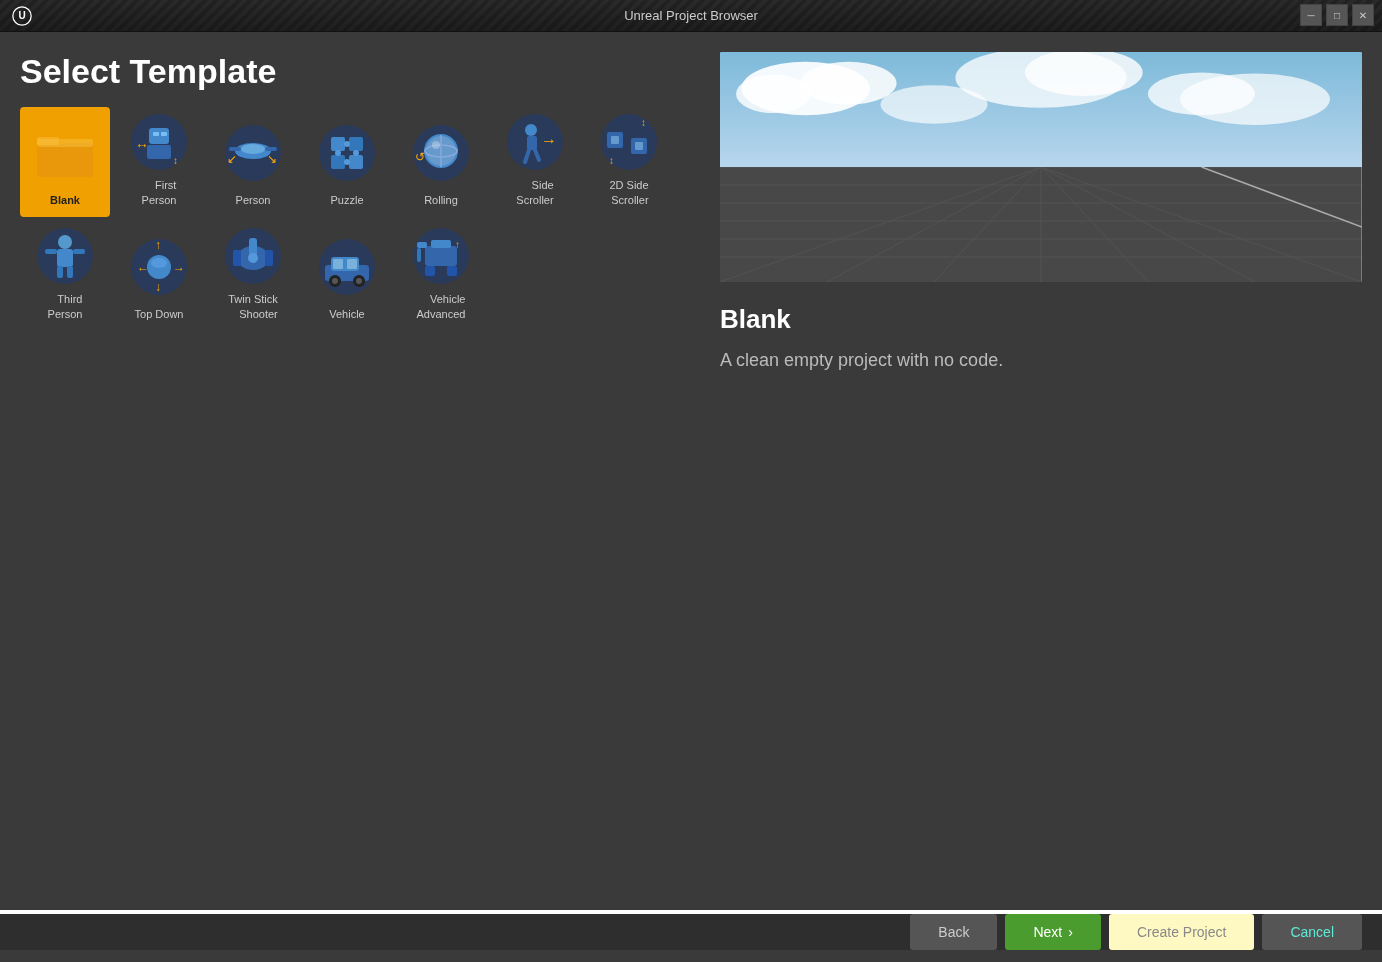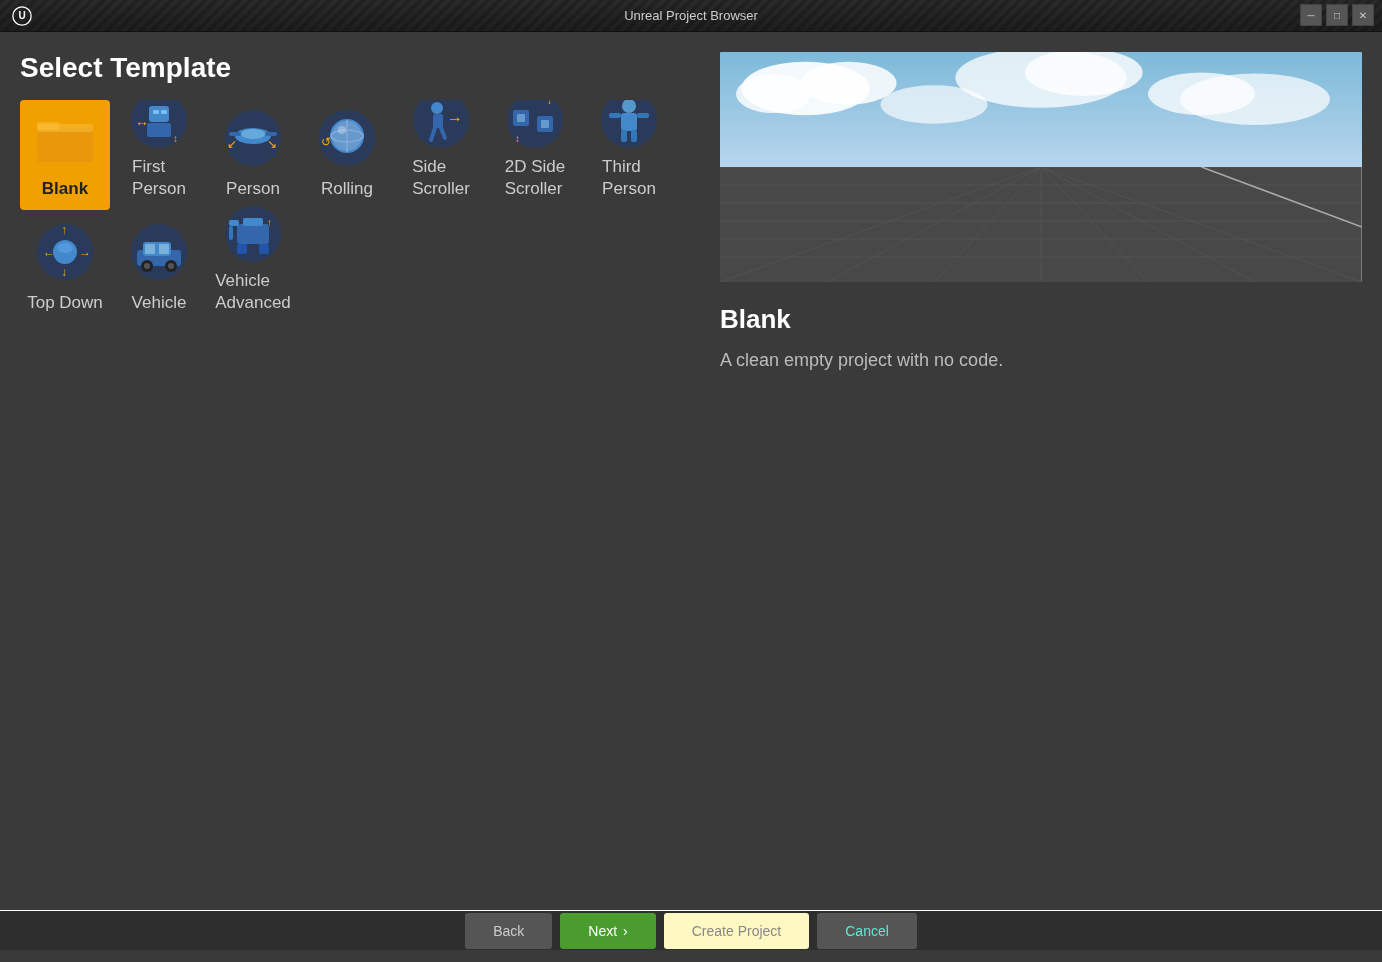--- a/index.html
+++ b/index.html
@@ -72,21 +72,21 @@
 
     
     .main-content {
       display: flex;
       height: calc(100% - 32px - 52px);
       padding: 20px 20px 10px 20px;
       gap: 20px;
     }
 
     .page-title {
-      font-size: 28px;
+      font-size: 34px;
       font-weight: bold;
       color: #fff;
       margin-bottom: 16px;
     }
 
     
     .left-panel {
       flex: 0 0 680px;
       display: flex;
       flex-direction: column;
@@ -126,23 +126,23 @@
     .template-icon-area {
       width: 72px;
       height: 72px;
       display: flex;
       align-items: center;
       justify-content: center;
       margin-bottom: 4px;
     }
 
     .template-label {
-      font-size: 17px;
+      font-size: 11px;
       color: #ccc;
-      text-align: left;
+      text-align: right;
       line-height: 1.3;
     }
 
     
     .right-panel {
       flex: 1;
       display: flex;
       flex-direction: column;
       gap: 12px;
     }
@@ -180,24 +180,24 @@
     .selected-desc {
       font-size: 18px;
       color: #bbb;
       line-height: 1.5;
     }
 
     
     .bottom-bar {
       height: 40px;
       background: #2e2e2e;
-      border-top: 1px solid #ffffff;
+      border-top: 4px solid #ffffff;
       display: flex;
       align-items: center;
-      justify-content: center;
+      justify-content: flex-end;
       padding: 0 20px;
       gap: 8px;
     }
 
     .btn {
       height: 36px;
       padding: 0 28px;
       font-size: 14px;
       font-weight: 500;
       border: none;
@@ -294,20 +294,38 @@
             <rect x="44" y="26" width="12" height="4" rx="2" fill="#3366aa"></rect>
 
             <text x="6" y="42" fill="#ffaa00" font-size="12">↙</text>
             <text x="46" y="42" fill="#ffaa00" font-size="12">↘</text>
           </svg>
         </div>
         <div class="template-label">Person</div>
       </div>
 
 
+      <div class="template-item">
+        <div class="template-icon-area">
+          <svg width="64" height="64" viewBox="0 0 64 64">
+            <circle cx="32" cy="32" r="28" fill="#2a3a5a"></circle>
+
+            <rect x="16" y="16" width="14" height="14" rx="2" fill="#4488cc"></rect>
+            <rect x="34" y="16" width="14" height="14" rx="2" fill="#3377bb"></rect>
+            <rect x="16" y="34" width="14" height="14" rx="2" fill="#3377bb"></rect>
+            <rect x="34" y="34" width="14" height="14" rx="2" fill="#4488cc"></rect>
+
+            <circle cx="32" cy="23" r="3" fill="#5599dd"></circle>
+            <circle cx="32" cy="41" r="3" fill="#5599dd"></circle>
+            <circle cx="23" cy="32" r="3" fill="#5599dd"></circle>
+            <circle cx="41" cy="32" r="3" fill="#5599dd"></circle>
+          </svg>
+        </div>
+        <div class="template-label">Puzzle</div>
+      </div>
 
       <div class="template-item">
         <div class="template-icon-area">
           <svg width="64" height="64" viewBox="0 0 64 64">
             <circle cx="32" cy="32" r="28" fill="#2a3a5a"></circle>
 
             <circle cx="32" cy="30" r="16" fill="#6699cc"></circle>
             <circle cx="32" cy="30" r="16" fill="none" stroke="#4488cc" stroke-width="2"></circle>
 
             <ellipse cx="32" cy="30" rx="16" ry="6" fill="none" stroke="#88aadd" stroke-width="1.5"></ellipse>
@@ -383,20 +401,36 @@
 
             <text x="28" y="14" fill="#ffaa00" font-size="12">↑</text>
             <text x="28" y="56" fill="#ffaa00" font-size="12">↓</text>
             <text x="10" y="36" fill="#ffaa00" font-size="12">←</text>
             <text x="46" y="36" fill="#ffaa00" font-size="12">→</text>
           </svg>
         </div>
         <div class="template-label">Top Down</div>
       </div>
 
+      <div class="template-item">
+        <div class="template-icon-area">
+          <svg width="64" height="64" viewBox="0 0 64 64">
+            <circle cx="32" cy="32" r="28" fill="#2a3a5a"></circle>
+
+            <ellipse cx="32" cy="34" rx="16" ry="12" fill="#3366aa"></ellipse>
+            <rect x="28" y="14" width="8" height="20" rx="3" fill="#4488cc"></rect>
+
+            <rect x="12" y="26" width="8" height="16" rx="2" fill="#2255aa"></rect>
+            <rect x="44" y="26" width="8" height="16" rx="2" fill="#2255aa"></rect>
+
+            <circle cx="32" cy="34" r="5" fill="#5599dd"></circle>
+          </svg>
+        </div>
+        <div class="template-label">Twin Stick<br>Shooter</div>
+      </div>
 
       <div class="template-item">
         <div class="template-icon-area">
           <svg width="64" height="64" viewBox="0 0 64 64">
             <circle cx="32" cy="32" r="28" fill="#2a3a5a"></circle>
 
             <rect x="10" y="30" width="44" height="16" rx="3" fill="#3366aa"></rect>
             <rect x="16" y="22" width="28" height="14" rx="3" fill="#4488cc"></rect>
 
             <rect x="18" y="24" width="10" height="10" rx="1" fill="#88bbdd" opacity="0.8"></rect>

